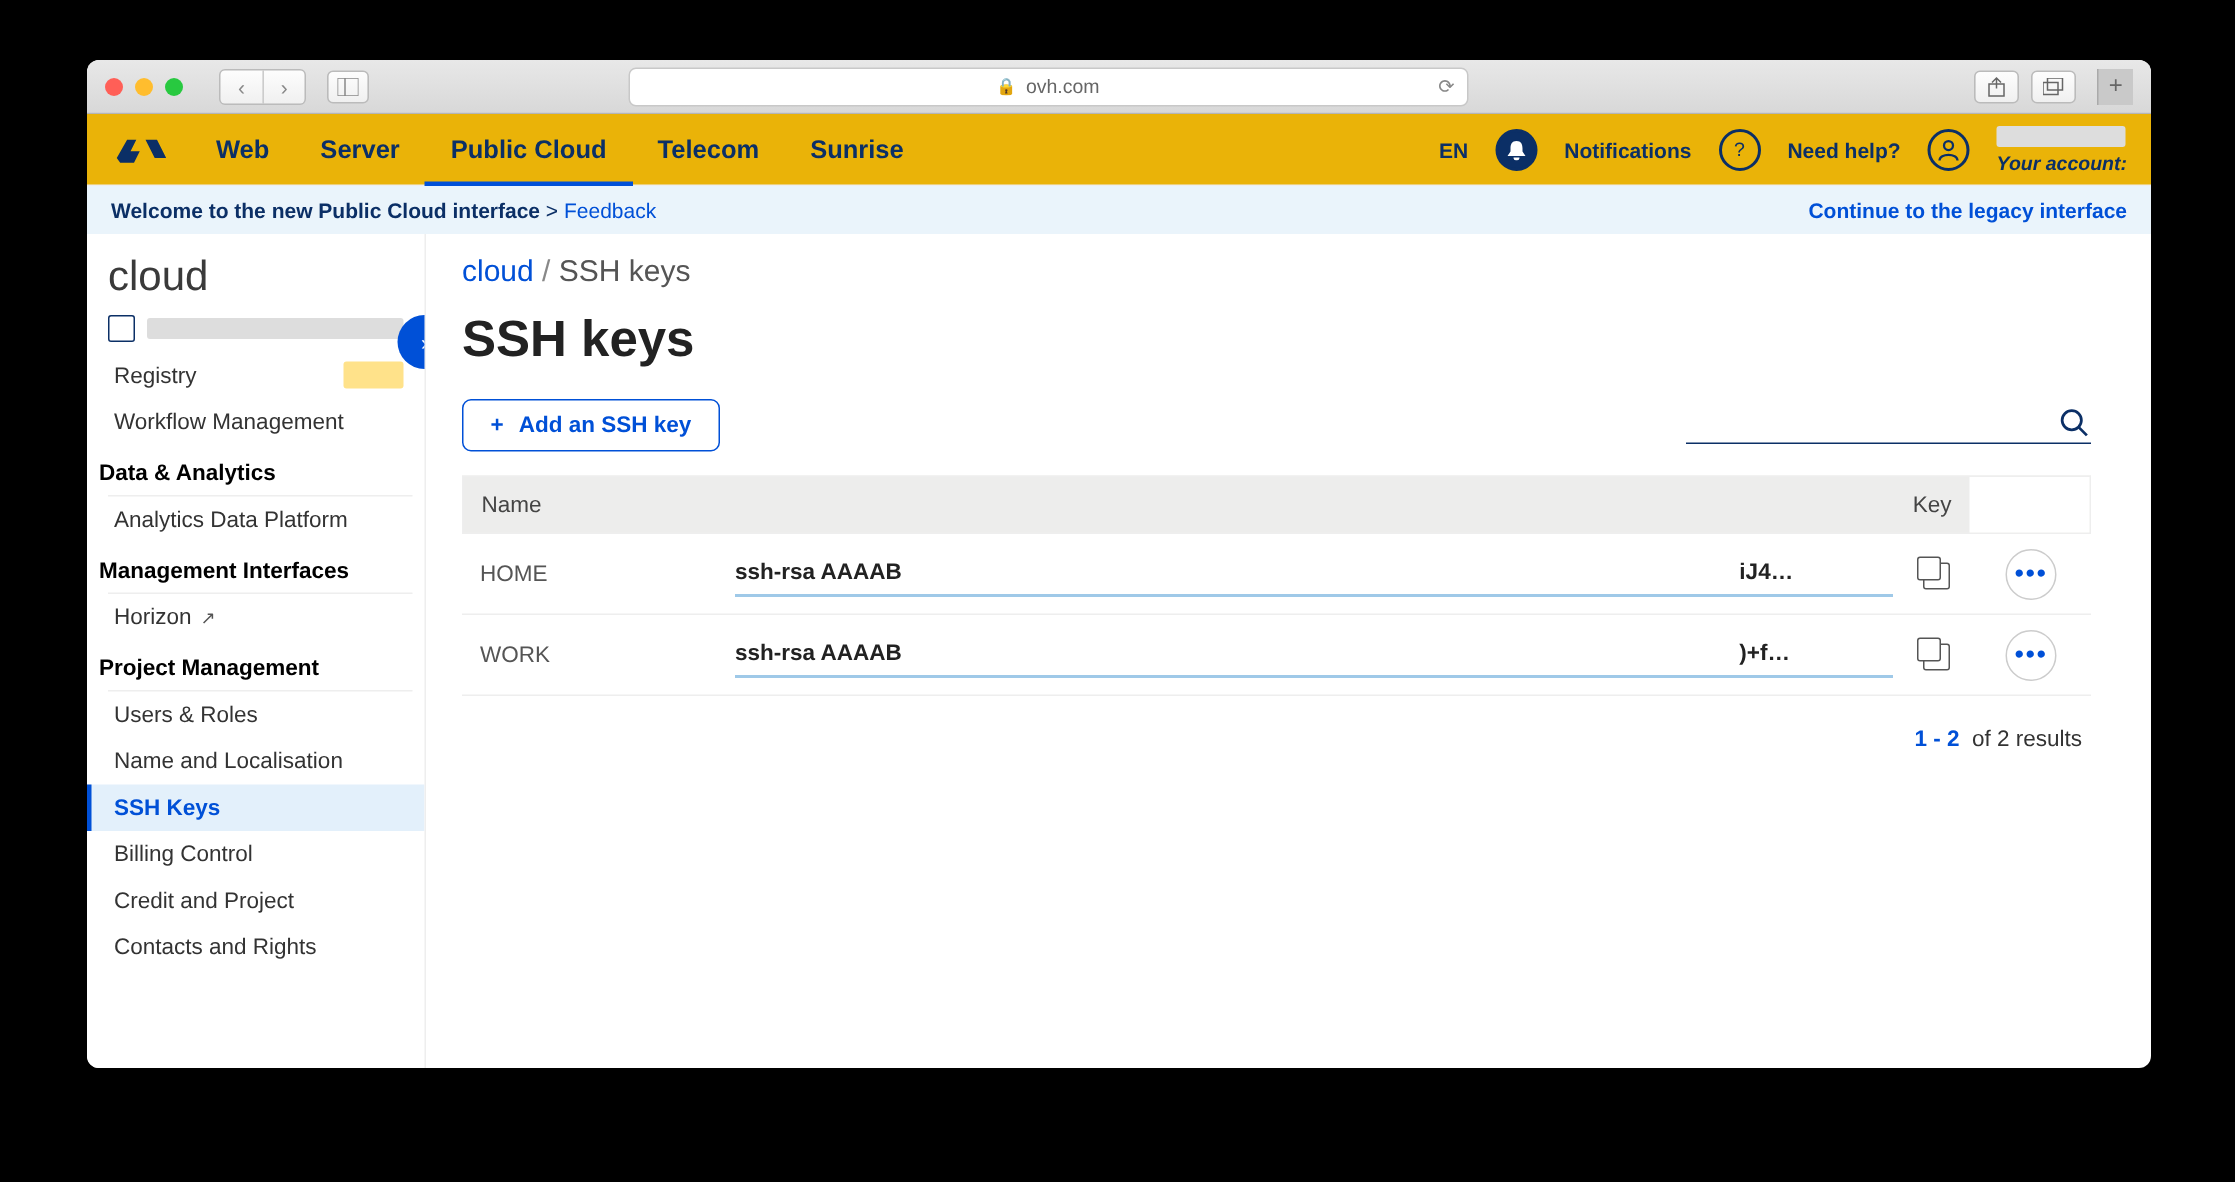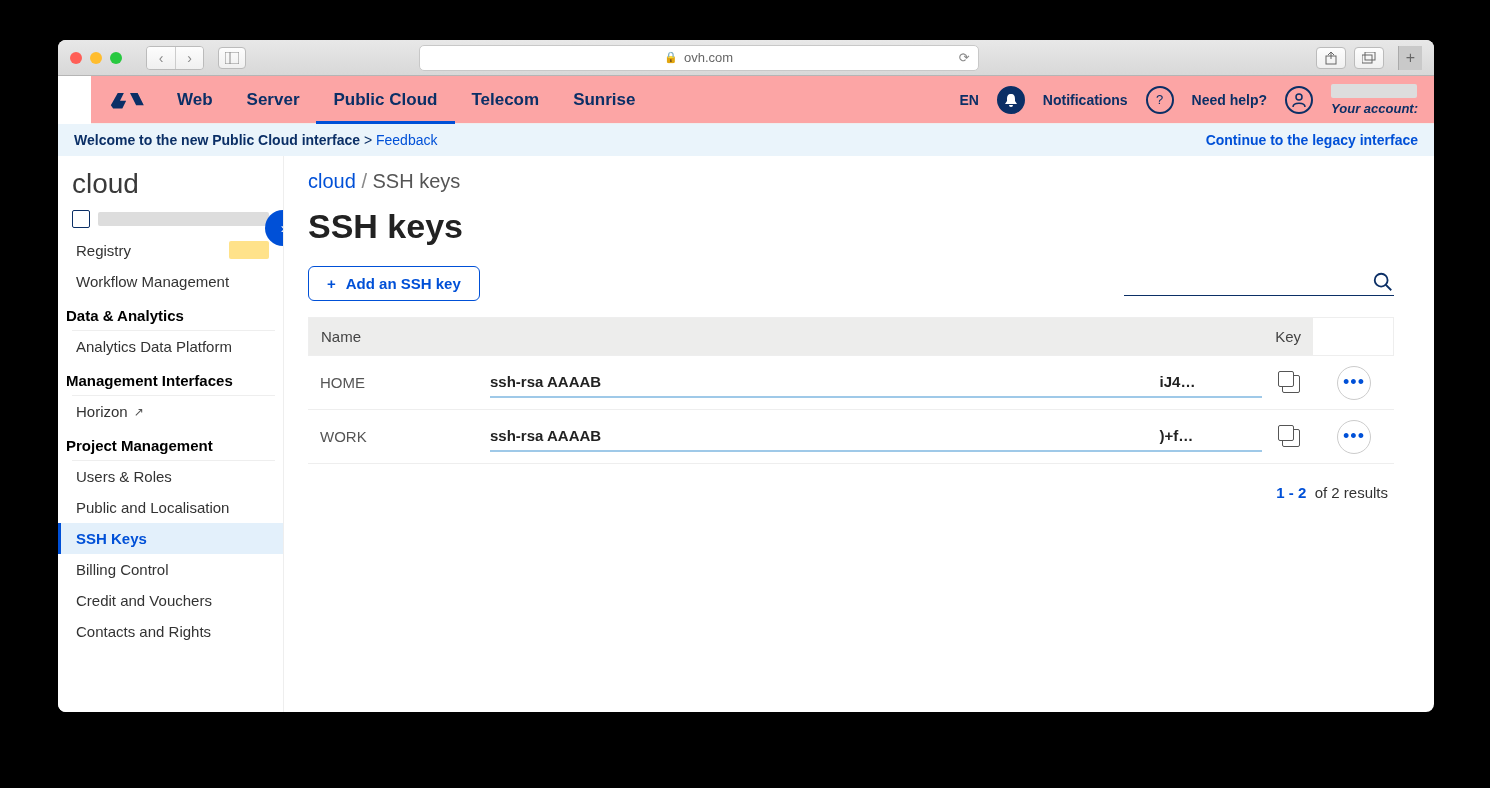--- a/index.html
+++ b/index.html
@@ -49,21 +49,21 @@
     color:#666; font-size:13px; position:relative;
   }
   .addr .lock{font-size:11px;color:#7a7a7a;}
   .addr .reload{position:absolute;right:8px;color:#888;font-size:13px;}
   .tb-right{margin-left:auto;display:flex;gap:8px;}
   .tb-icon{width:30px;height:22px;border:1px solid #bbb;border-radius:4px;background:linear-gradient(#fdfdfd,#f0f0f0);display:flex;align-items:center;justify-content:center;color:#666;font-size:13px;}
   .newtab{width:24px;height:24px;background:#c9c9c9;display:flex;align-items:center;justify-content:center;color:#666;font-size:16px;margin-left:6px;border-left:1px solid #aaa;}
 
   
   .topnav {
-    height: 48px; background:#fca5a5; display:flex; align-items:center; padding:0 16px; border-bottom:1px solid #eee;margin-left:33px;
+    height: 48px; background:#eab308; display:flex; align-items:center; padding:0 16px; border-bottom:1px solid #eee;
   }
   .logo { width:46px;height:26px; margin-right:24px; display:flex;align-items:center;}
   .logo svg{width:100%;height:100%;}
   .tabs { display:flex; gap:34px; align-items:center; height:100%; }
   .tab { color:#0b2f66; font-weight:600; font-size:17px; cursor:pointer; height:100%; display:flex; align-items:center; position:relative;}
   .tab.active { color:#0b2f66; }
   .tab.active::after { content:""; position:absolute; bottom:-1px; left:-18px; right:-18px; height:3px; background:#0050d7;}
   .topnav-right{ margin-left:auto; display:flex; align-items:center; gap:18px; font-size:14px; color:#0b2f66;}
   .circle-icon{width:28px;height:28px;border:2px solid #0b2f66;border-radius:50%;display:flex;align-items:center;justify-content:center;font-size:13px;color:#0b2f66;}
   .bell-fill{background:#0b2f66;color:#fff;}
@@ -242,30 +242,30 @@
           <span>Horizon</span>
           <span class="ext-icon">↗</span>
         </div>
 
         <div class="side-section">Project Management</div>
         <div class="side-divider"></div>
         <div class="side-item">
             <span>Users &amp; Roles</span>
           </div>
         <div class="side-item">
-            <span>Public and Localisation</span>
+            <span>Name and Localisation</span>
           </div>
         <div class="side-item selected">
             <span>SSH Keys</span>
           </div>
         <div class="side-item">
             <span>Billing Control</span>
           </div>
         <div class="side-item">
-            <span>Credit and Vouchers</span>
+            <span>Credit and Project</span>
           </div>
         <div class="side-item">
             <span>Contacts and Rights</span>
           </div>
       </div>
     </div>
 
     <div class="main">
       <div class="main-inner">
         <div class="crumbs">

